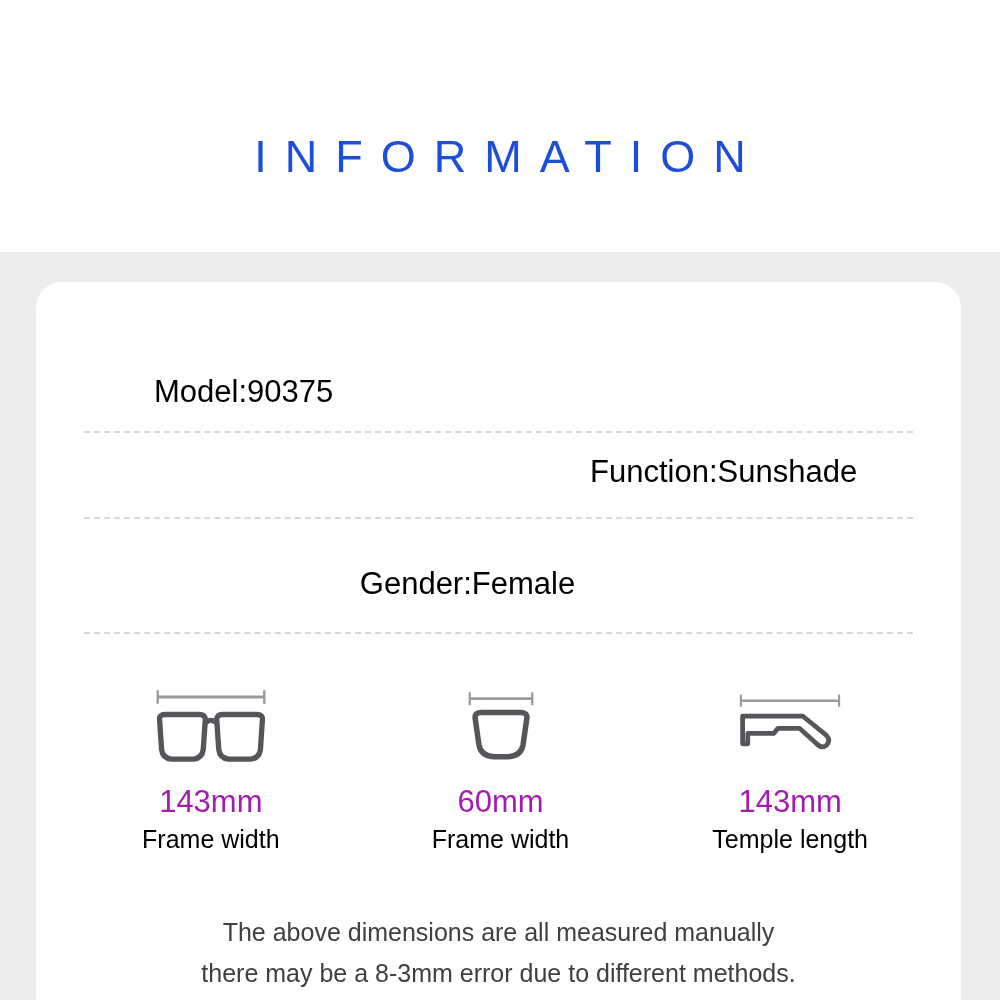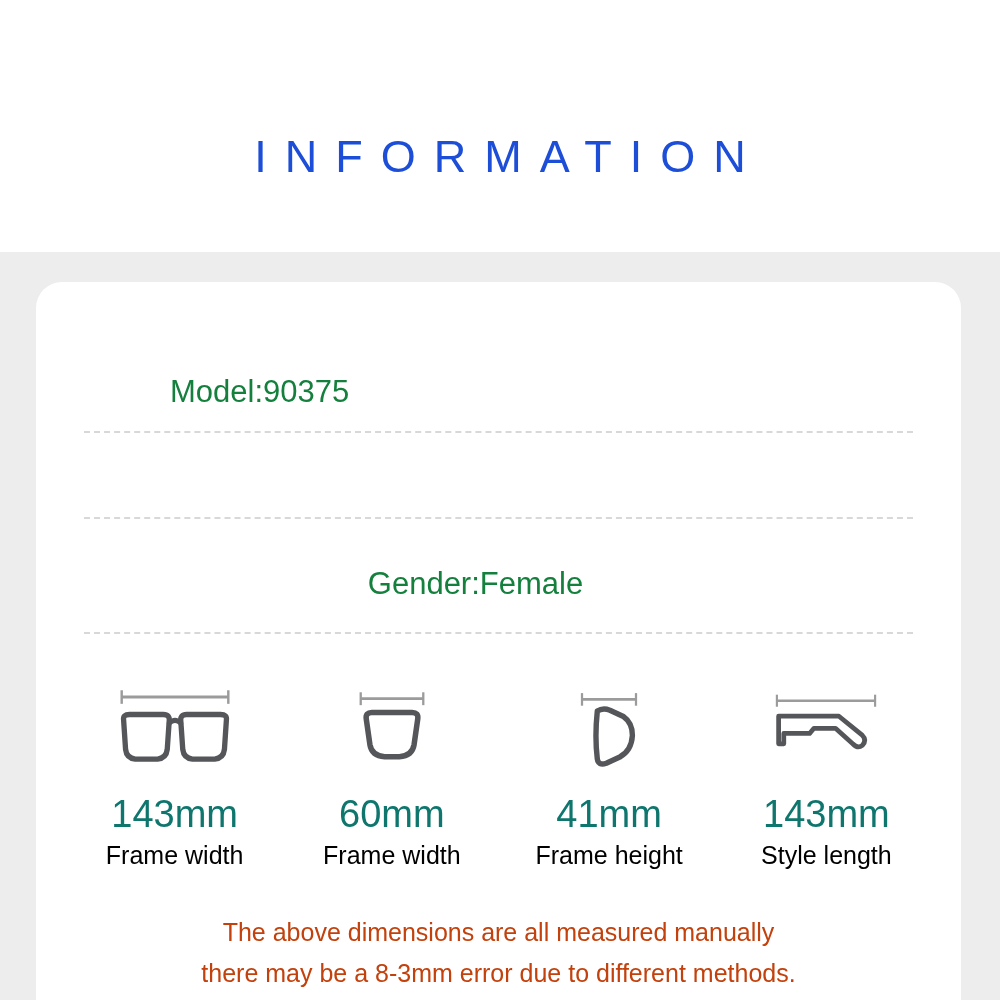--- a/index.html
+++ b/index.html
@@ -17,64 +17,65 @@
   .gray-section {
     position:absolute; top:252px; left:0; width:1000px; height:748px;
     background:#ededed;
   }
 
   .card {
     position:absolute; left:36px; top:30px; width:925px; height:718px;
     background:#ffffff; border-radius:26px 26px 0 0;
   }
 
-  .spec { position:absolute; font-size:31px; color:#15803d; white-space:nowrap;margin-left:16px; }
+  .spec { position:absolute; font-size:31px; color:#000000; white-space:nowrap; }
   .spec-model    { left:118px; top:92px; }
   .spec-style    { left:550px; top:94px; }
   .spec-weight   { left:118px; top:176px; }
   .spec-function { left:554px; top:172px; }
   .spec-gender   { left:0; right:62px; top:284px; text-align:center; }
 
   .divider { position:absolute; left:48px; right:48px; border-top:2px dashed #d8d8d8; height:0; }
   .divider-1 { top:149px; }
   .divider-2 { top:235px; }
   .divider-3 { top:350px; }
 
   .measures {
     position:absolute; top:398px; left:30px; right:26px;
     display:flex;
   }
   .measure-col { flex:1; display:flex; flex-direction:column; align-items:center; }
   .measure-col svg { display:block; height:100px; }
-  .m-value { font-size:38px; color:#0f766e; margin-top:13px; }
+  .m-value { font-size:31px; color:#a21caf; margin-top:4px; }
   .m-label { font-size:25px; color:#000000; margin-top:5px; white-space:nowrap; }
 
   .footer {
     position:absolute; top:630px; left:0; right:0;
-    text-align:center; font-size:25px; line-height:41px; color:#c2410c;
+    text-align:center; font-size:25px; line-height:41px; color:#404040;
   }
 
   
   .frame-stroke { fill:none; stroke:#55565a; stroke-linejoin:round; stroke-linecap:round; }
   .ruler { stroke:#9b9b9b; stroke-width:3; }
   .ruler-tick { stroke:#9b9b9b; stroke-width:2.5; }
 </style>
 </head>
 <body>
 
 <div class="page">
 
   <h1 class="title">INFORMATION</h1>
 
   <div class="gray-section">
     <div class="card">
 
       <div class="spec spec-model">Model:90375</div>
       <div class="divider divider-1"></div>
 
+      <div class="spec spec-function">Function:Sunshade</div>
       <div class="divider divider-2"></div>
 
       <div class="spec spec-gender">Gender:Female</div>
       <div class="divider divider-3"></div>
 
       <div class="measures">
 
         <div class="measure-col">
           <svg width="126" height="100" viewBox="0 0 130 100">
             <line class="ruler" x1="10" y1="16" x2="120" y2="16"></line>
@@ -92,41 +93,31 @@
           <svg width="92" height="100" viewBox="0 0 100 100">
             <line class="ruler" x1="16" y1="16" x2="84" y2="16"></line>
             <line class="ruler-tick" x1="16" y1="9" x2="16" y2="23"></line>
             <line class="ruler-tick" x1="84" y1="9" x2="84" y2="23"></line>
             <path class="frame-stroke" stroke-width="6" d="M28,31 L72,31 Q79,31 78,38 L74,66 Q72,78 58,79 L42,79 Q28,78 26,66 L22,38 Q21,31 28,31 Z"></path>
           </svg>
           <div class="m-value">60mm</div>
           <div class="m-label">Frame width</div>
         </div>
 
-        <div class="measure-col">
-          <svg width="72" height="100" viewBox="0 0 80 100">
-            <line class="ruler" x1="10" y1="16" x2="70" y2="16"></line>
-            <line class="ruler-tick" x1="10" y1="9" x2="10" y2="23"></line>
-            <line class="ruler-tick" x1="70" y1="9" x2="70" y2="23"></line>
-            <path class="frame-stroke" stroke-width="6" d="M27,29 Q33,25 41,28 L56,35 Q66,42 66,56 Q65,73 52,80 L37,87 Q28,90 27,82 Q24,58 27,29 Z"></path>
-          </svg>
-          <div class="m-value">41mm</div>
-          <div class="m-label">Frame height</div>
-        </div>
 
 
         <div class="measure-col">
           <svg width="112" height="100" viewBox="0 0 130 100">
             <line class="ruler" x1="8" y1="16" x2="122" y2="16"></line>
             <line class="ruler-tick" x1="8" y1="9" x2="8" y2="23"></line>
             <line class="ruler-tick" x1="122" y1="9" x2="122" y2="23"></line>
             <path class="frame-stroke" stroke-width="5.5" d="M10,34 L80,34 L107,56 Q113,62 107,68 Q102,72 96,66 L76,48 L51,48 L46,54 L16,54 L16,66 L10,66 Z"></path>
           </svg>
           <div class="m-value">143mm</div>
-          <div class="m-label">Style length</div>
+          <div class="m-label">Temple length</div>
         </div>
 
       </div>
 
       <div class="footer">
         <div>The above dimensions are all measured manually</div>
         <div>there may be a 8-3mm error due to different methods.</div>
       </div>
 
     </div>

